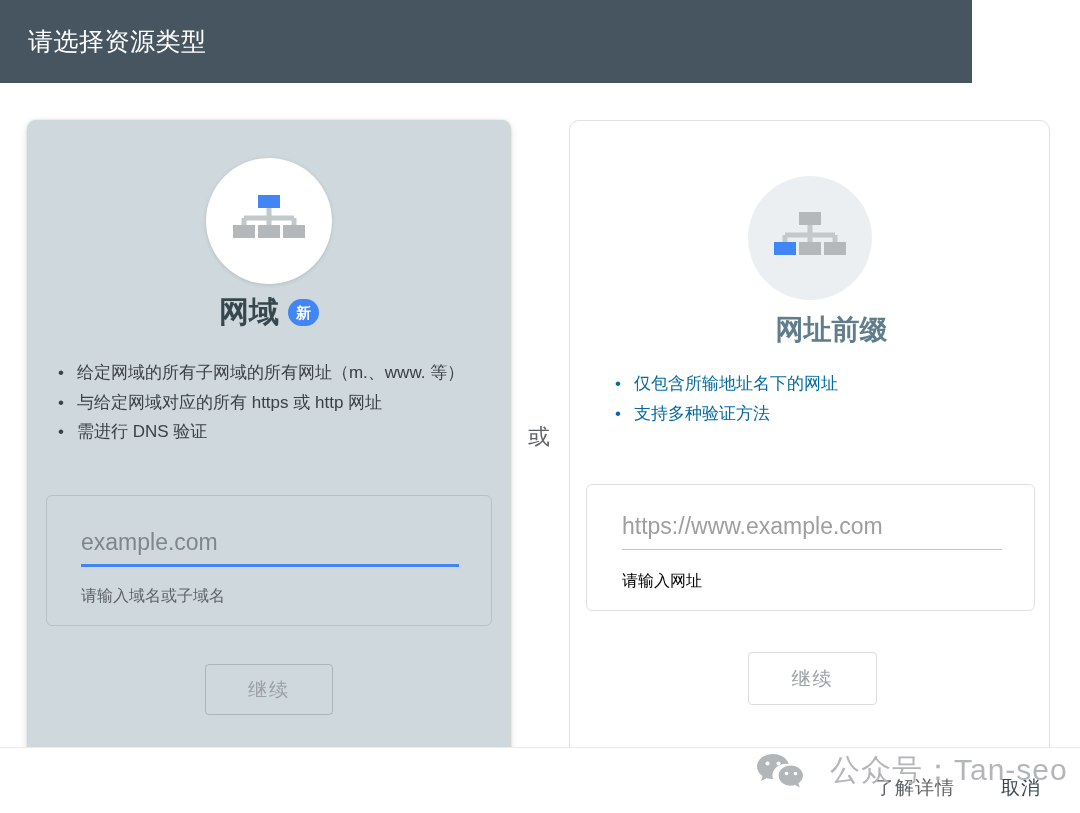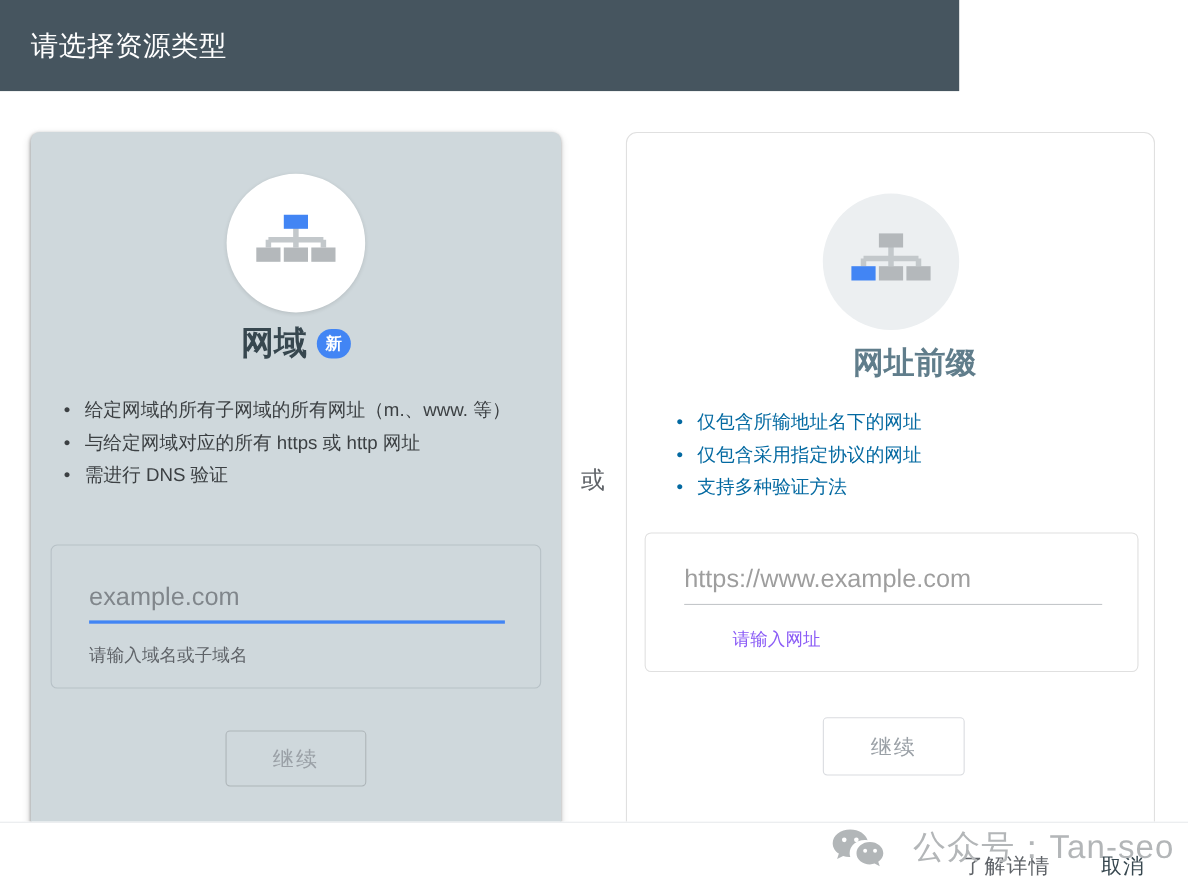--- a/index.html
+++ b/index.html
@@ -5,21 +5,21 @@
   * { margin:0; padding:0; box-sizing:border-box; }
   html,body { background:#fff; }
   body { font-family:"Liberation Sans", sans-serif; }
   .screen {
     position:relative; width:1080px; height:813px;
     background:#fff; overflow:hidden;
   }
 
   
   .header {
-    position:absolute; left:0; top:0; width:872px; height:83px;
+    position:absolute; left:0; top:0; width:972px; height:83px;
     background:#46555f; display:flex; align-items:center; padding-left:28px;
   }
   .header-title { color:#fff; font-size:25px; font-weight:500; letter-spacing:.5px; }
 
   
   .cards-viewport {
     position:absolute; left:0; top:83px; width:1080px; height:664px;
     overflow:hidden; background:#fff;
   }
 
@@ -84,21 +84,21 @@
     border-bottom:3px solid #4285f4; padding-bottom:8px; color:#000000;
   }
   .card-domain .input-box input::placeholder { color:#80868b; opacity:1; }
   .card-prefix .input-box input {
     left:35px; top:28px; width:380px;
     border-bottom:1px solid #c4c7ca; padding-bottom:9px; color:#757575;
   }
   .card-prefix .input-box input::placeholder { color:#9e9e9e; opacity:1; }
   .input-helper { position:absolute; font-size:16px; }
   .card-domain .input-helper { left:34px; top:90px; color:#5f6368;text-align:center; }
-  .card-prefix .input-helper { left:35px; top:86px; color:#8b5cf6;margin-left:44px; }
+  .card-prefix .input-helper { left:35px; top:86px; color:#000000; }
 
   .continue-btn {
     position:absolute; border-radius:4px; font-family:"Liberation Sans", sans-serif;
     font-size:19px; color:#9aa0a6; display:flex; align-items:center; justify-content:center;
     cursor:default; letter-spacing:2px;
   }
   .card-domain .continue-btn {
     left:177px; top:544px; width:128px; height:51px;
     background:transparent; border:1px solid rgba(0,0,0,.16);
   }
@@ -179,21 +179,20 @@
           <rect x="1" y="30" width="22" height="13" fill="#4285f4"></rect>
           <rect x="26" y="30" width="22" height="13" fill="#b4b8bb"></rect>
           <rect x="51" y="30" width="22" height="13" fill="#b4b8bb"></rect>
         </svg>
       </div>
       <div class="title-row">
         <span class="card-title">网址前缀</span>
       </div>
       <div class="bullets">
         <div class="bullet">仅包含所输地址名下的网址</div>
-        <div class="bullet">仅包含采用指定协议的网址</div>
         <div class="bullet">支持多种验证方法</div>
       </div>
       <div class="input-box">
         <input type="text" placeholder="https://www.example.com" style="">
         <div class="input-helper">请输入网址</div>
       </div>
       <div class="continue-btn">继续</div>
     </div>
 
   </div>

